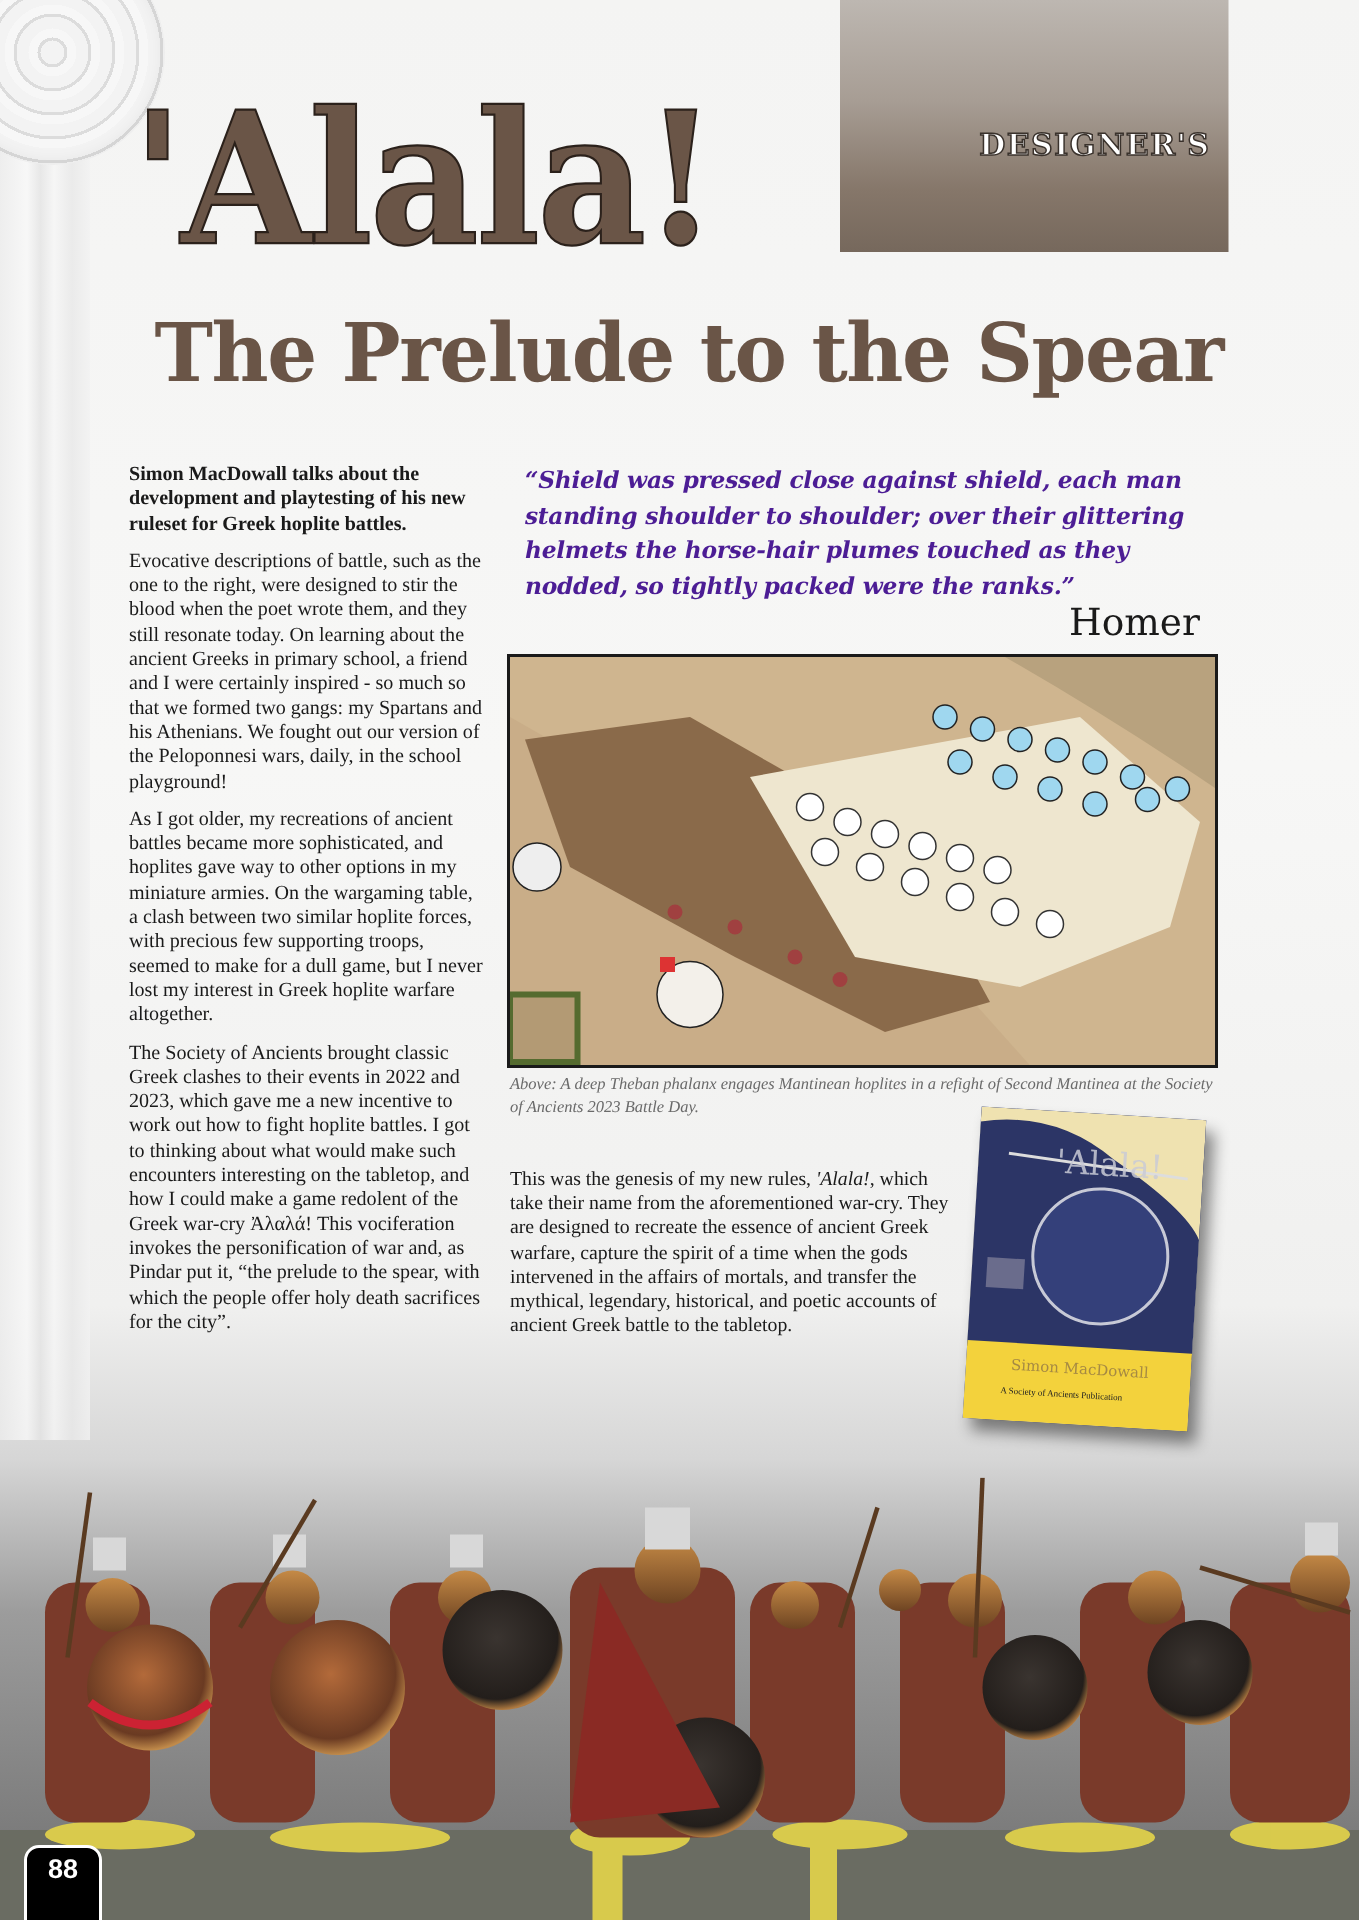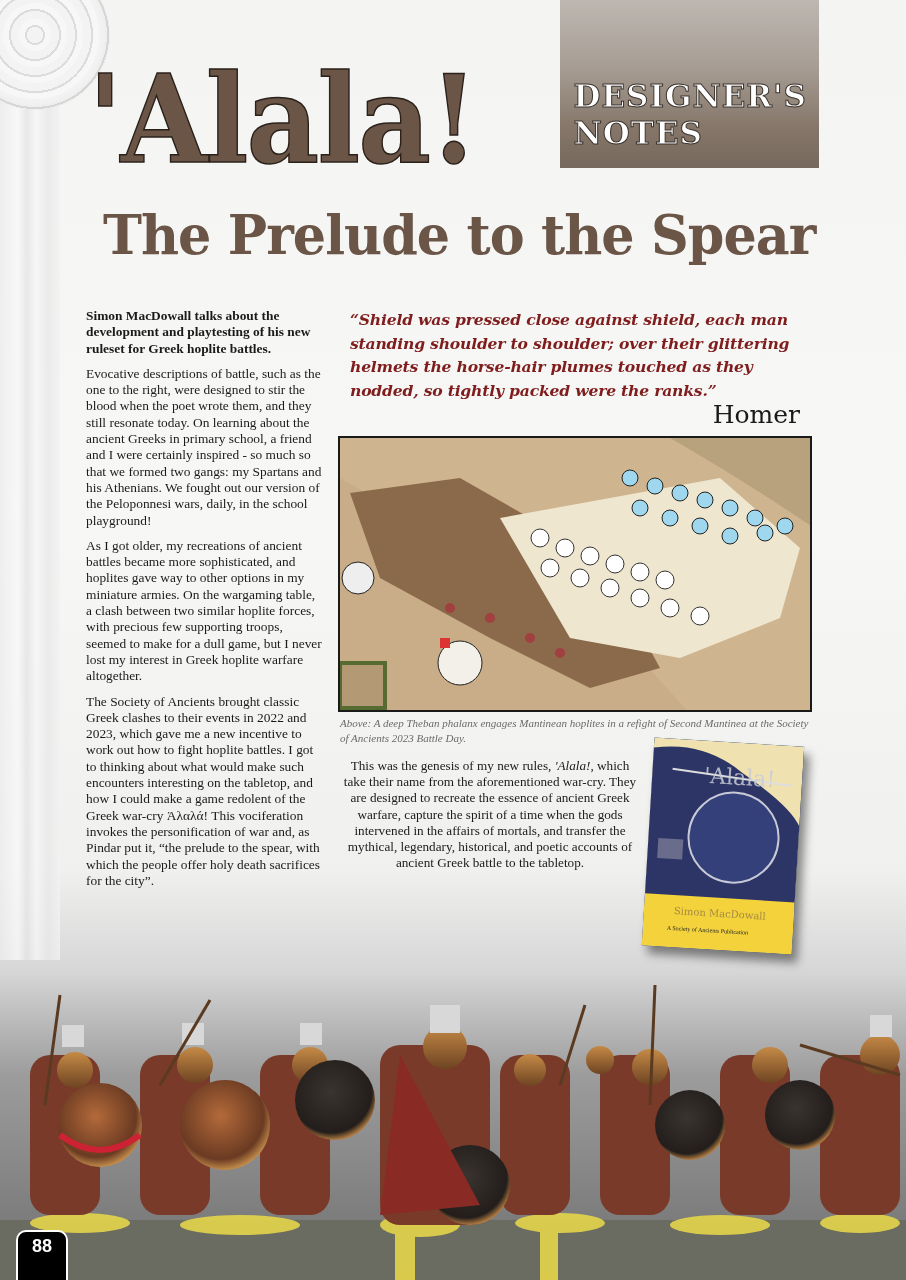--- a/index.html
+++ b/index.html
@@ -37,54 +37,54 @@
       font-size: 54px; line-height: 1; letter-spacing: -1px;
       color: #6a5547;
       transform: scaleX(0.97); transform-origin: left top;
     }
     
     .dn-box {
       position: absolute; left: 560px; top: 0; width: 259px; height: 168px;
       background: linear-gradient(180deg, #bdb7b1 0%, #a79d94 40%, #86776a 75%, #76685c 100%);
     }
     .dn-text {
-      position: absolute; right: 12px; top: 78px; text-align: left;
+      position: absolute; right: 12px; top: 78px; text-align: center;
       font-family: "DejaVu Serif", serif; font-weight: bold;
-      font-size: 31px; line-height: 37px; letter-spacing: 1px;
+      font-size: 20px; line-height: 37px; letter-spacing: 1px;
       color: #ffffff;
       -webkit-text-stroke: 1px #3a322c;
     }
     
     .left-col { position: absolute; left: 86px; top: 308px; width: 236px; font-size: 13.4px; line-height: 16.3px; }
     .left-col p { margin-bottom: 9px; }
     .left-col .lede { font-weight: bold; }
     
     .quote {
       position: absolute; left: 350px; top: 308px; width: 470px;
       font-family: "DejaVu Serif", serif; font-style: italic; font-weight: bold;
-      font-size: 15.6px; line-height: 23.5px; color: #7f1d1d; letter-spacing: -0.2px;
+      font-size: 15.6px; line-height: 23.5px; color: #4c1d95; letter-spacing: -0.2px;
     }
     .quote-author {
       position: absolute; right: 106px; top: 400px;
       font-family: "DejaVu Serif", serif; font-size: 25px; color: #1a1a1a;
     }
     
     .battle-photo {
       position: absolute; left: 338px; top: 436px; width: 474px; height: 276px;
       border: 2px solid #1a1a1a; overflow: hidden;
       background: #cdb48e;
     }
     .caption {
       position: absolute; left: 340px; top: 716px; width: 470px;
       font-style: italic; font-size: 11px; line-height: 15px; color: #6a6a6a;
     }
     
     .right-para {
-      position: absolute; left: 340px; top: 758px; width: 300px;
-      font-size: 13.2px; line-height: 16.2px; text-align: center;
+      position: absolute; left: 340px; top: 778px; width: 300px;
+      font-size: 13.2px; line-height: 16.2px;
     }
     .right-para em { font-style: italic; }
     
     .book {
       position: absolute; left: 648px; top: 742px; width: 150px; height: 208px;
       transform: rotate(3.5deg);
       box-shadow: 6px 8px 10px rgba(0,0,0,.45);
       overflow: hidden; background: #2f3b6e;
     }
     .book-band {
@@ -106,21 +106,20 @@
   </style>
 </head>
 <body>
 
 <div class="column"></div>
 <div class="volute"></div>
 
 <div class="dn-box">
   <div class="dn-text">
     <div>DESIGNER'S</div>
-    <div>NOTES</div>
   </div>
 </div>
 
 <h1 class="title-main">'Alala!</h1>
 <h2 class="title-sub">The Prelude to the Spear</h2>
 
 <div class="left-col">
   <p class="lede">Simon MacDowall talks about the development and playtesting of his new ruleset for Greek hoplite battles.</p>
   <p>Evocative descriptions of battle, such as the one to the right, were designed to stir the blood when the poet wrote them, and they still resonate today. On learning about the ancient Greeks in primary school, a friend and I were certainly inspired - so much so that we formed two gangs: my Spartans and his Athenians. We fought out our version of the Peloponnesi wars, daily, in the school playground!</p>
   <p>As I got older, my recreations of ancient battles became more sophisticated, and hoplites gave way to other options in my miniature armies. On the wargaming table, a clash between two similar hoplite forces, with precious few supporting troops, seemed to make for a dull game, but I never lost my interest in Greek hoplite warfare altogether.</p>

